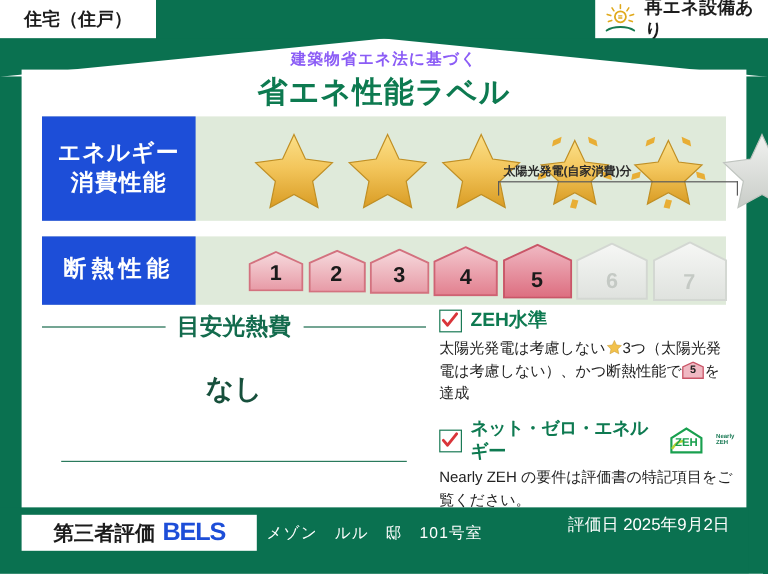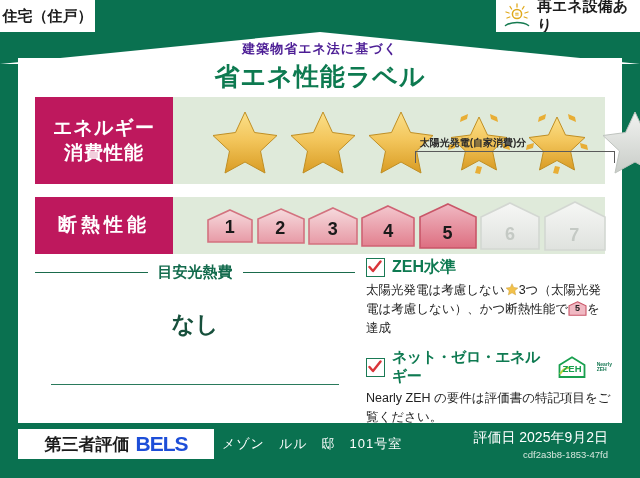--- a/index.html
+++ b/index.html
@@ -15,21 +15,21 @@
     background:#0a7150;
   }
 
   
   .header{
     position:absolute;left:0;top:0;width:640px;height:34px;
     background:#0a7150;
   }
   .tag-left{
     position:absolute;left:0;top:0;
-    width:95px;height:32px;
+    width:130px;height:32px;
     background:#ffffff;
     display:flex;align-items:center;justify-content:center;
   }
   .tag-left span{
     font-size:15px;font-weight:bold;color:#1d1d1d;letter-spacing:0px;
   }
   .tag-right{
     position:absolute;right:0;top:0;
     width:144px;height:32px;
     background:#ffffff;
@@ -56,41 +56,41 @@
     position:absolute;left:18px;top:58px;
     width:604px;height:365px;
     background:#ffffff;
     box-sizing:border-box;
   }
 
   
   .title-small{
     position:absolute;left:0;right:0;top:-18px;
     text-align:center;
-    font-size:13px;font-weight:bold;color:#4c1d95;
+    font-size:13px;font-weight:bold;color:#8b5cf6;
     letter-spacing:1px;
   }
   .title-big{
     position:absolute;left:0;right:0;top:2px;
     text-align:center;
     font-size:25px;font-weight:bold;color:#0d7a50;
     letter-spacing:1px;
   }
 
   
   .perf-band{
     position:absolute;
     background:#dfeada;
   }
   .band-energy{left:17px;top:39px;width:570px;height:87px;}
   .band-insul{left:17px;top:139px;width:570px;height:57px;}
 
   .band-key{
-    position:absolute;left:0;top:0;height:100%;width:138px;
-    background:#be185d;
+    position:absolute;left:0;top:0;height:100%;width:128px;
+    background:#1d4ed8;
     color:#ffffff;
     display:flex;flex-direction:column;align-items:center;justify-content:center;
     font-weight:bold;line-height:1.28;
   }
   .band-key .l{font-size:19px;letter-spacing:1px;}
   .band-key.one .l{font-size:19px;letter-spacing:4px;}
 
   .stars-wrap{
     position:absolute;left:150px;top:0;right:0;height:100%;
     display:flex;align-items:center;justify-content:flex-start;
@@ -133,21 +133,21 @@
   .cost-box{
     position:absolute;left:17px;top:205px;width:320px;height:128px;
   }
   .cost-head{
     position:relative;height:18px;display:flex;align-items:center;justify-content:center;
   }
   .cost-head .line{
     flex:1 1 auto;height:1px;background:#1a6b4c;
   }
   .cost-head .t{
-    font-size:15px;font-weight:bold;color:#136b4d;padding:0 10px;white-space:nowrap;
+    font-size:19px;font-weight:bold;color:#136b4d;padding:0 10px;white-space:nowrap;
   }
   .cost-value{
     margin-top:28px;text-align:center;
     font-size:23px;font-weight:bold;color:#17503c;
   }
   .cost-rule{
     position:absolute;left:16px;bottom:6px;width:288px;height:1px;background:#2a7a5c;
   }
 
   
@@ -451,17 +451,16 @@
   </div>
 
   <div class="footer">
     <div class="bels">
       <span class="jp">第三者評価</span>
       <span class="en">BELS</span>
     </div>
     <div class="prop">メゾン　ルル　邸　101号室</div>
     <div class="date">
       <div class="d">評価日 2025年9月2日</div>
-      <div class="id">cdf2a3b8-1853-47fd</div>
     </div>
   </div>
 
 </div>
 
 </body></html>

